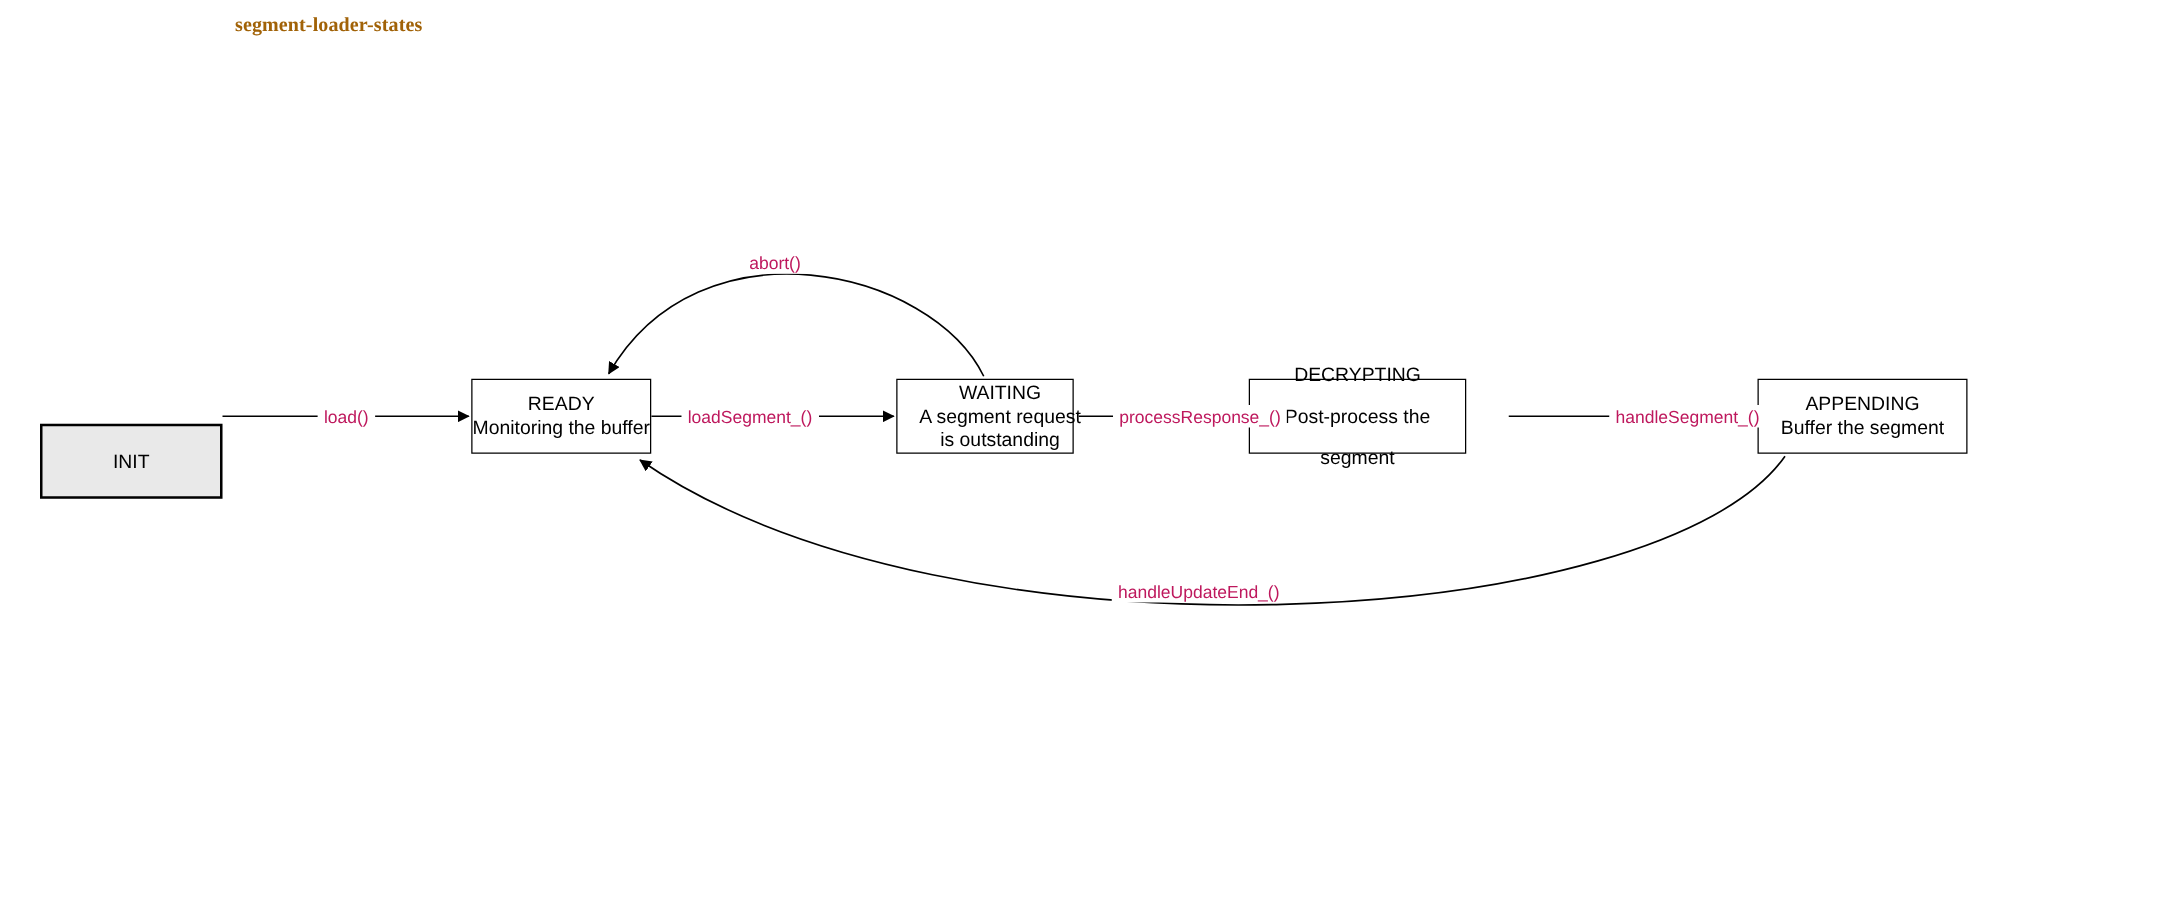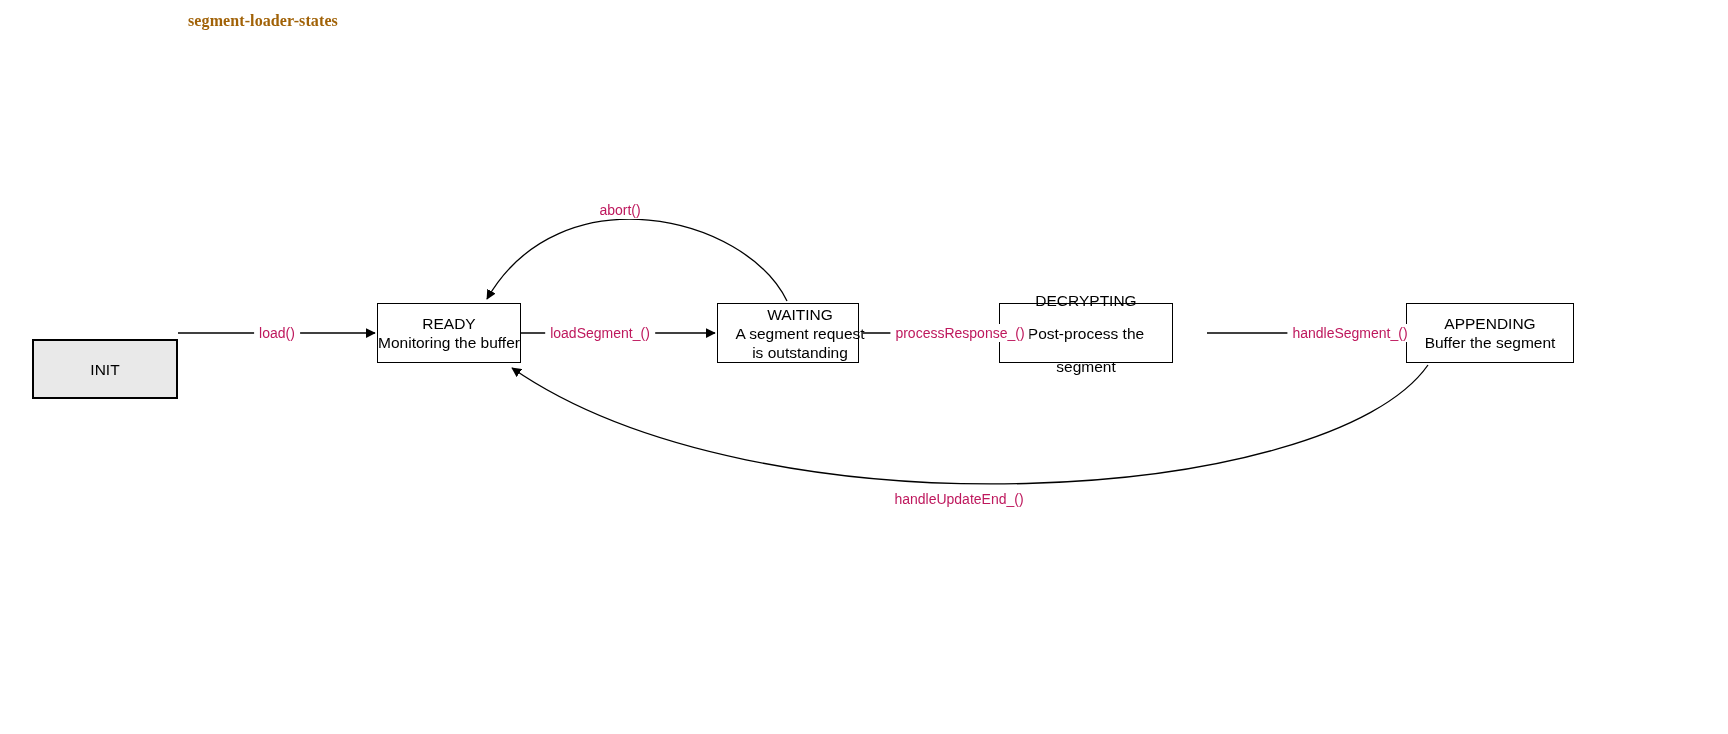--- a/index.html
+++ b/index.html
@@ -116,13 +116,13 @@
 <div class="node" style="left:1406px; top:303px; width:168px; height:60px;">
   <span class="nline">APPENDING</span>
   <span class="nline">Buffer the segment</span>
 </div>
 
 <div class="edge-label" style="left:277px; top:333px;">load()</div>
 <div class="edge-label" style="left:600px; top:333px;">loadSegment_()</div>
 <div class="edge-label" style="left:960px; top:333px;">processResponse_()</div>
 <div class="edge-label" style="left:1311px; top:333px;margin-left:39px;">handleSegment_()</div>
 <div class="edge-label" style="left:620px; top:210px;">abort()</div>
-<div class="edge-label" style="left:959px; top:473px;margin-top:26px;">handleUpdateEnd_()</div>
+<div class="edge-label" style="left:959px; top:473px;">handleUpdateEnd_()</div>
 
 </body></html>

